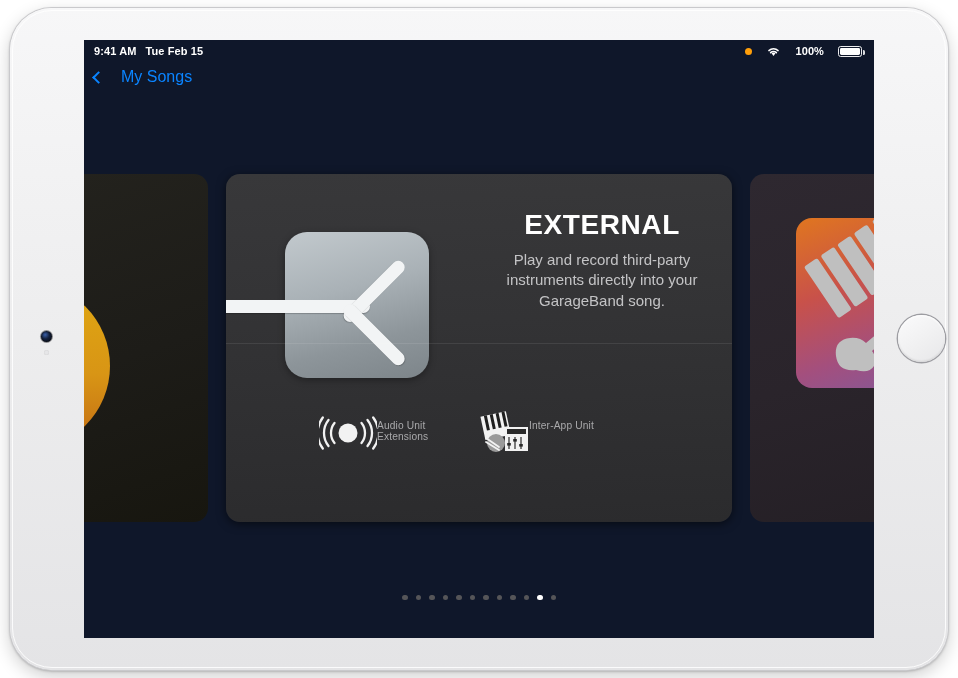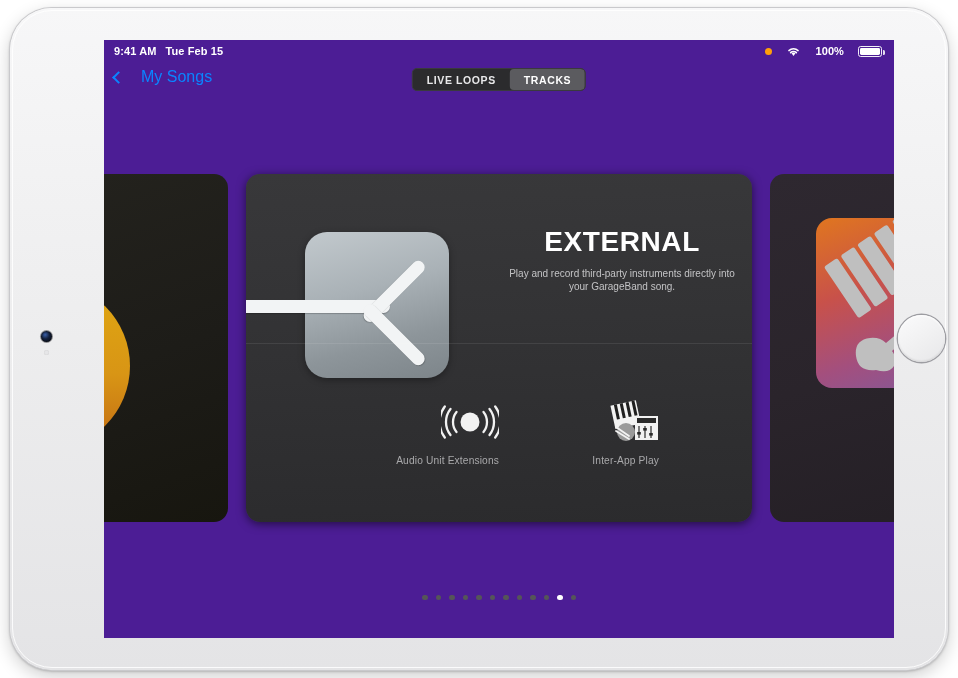--- a/index.html
+++ b/index.html
@@ -78,23 +78,22 @@
       inset 0 -1px 2px rgba(0,0,0,0.10);
   }
 
   
   .screen {
     position: absolute;
     left: 84px;
     top: 40px;
     width: 790px;
     height: 598px;
-    background: #4c1d95;
+    background: #0f172a;
     overflow: hidden;
-    margin-left: 20px;
   }
 
   
   .status-bar {
     position: absolute;
     left: 0; top: 0;
     width: 100%;
     height: 22px;
     display: flex;
     align-items: center;
@@ -300,41 +299,41 @@
     color: #ffffff;
     font-size: 28px;
     font-weight: bold;
     letter-spacing: 0.6px;
     line-height: 1.1;
     text-align: right;
   }
   .hero-sub {
     margin-top: 9px;
     color: #c3c3c5;
-    font-size: 10px;
+    font-size: 15px;
     line-height: 1.35;
     max-width: 232px;
   }
 
   .options {
     position: absolute;
     left: 0;
     top: 169px;
     width: 100%;
     height: 179px;
     display: flex;
     align-items: center;
     justify-content: center;
     gap: 0;
   }
   .option {
     width: 160px;
     display: flex;
-    flex-direction: column;
-    align-items: flex-end;
+    flex-direction: row;
+    align-items: flex-start;
     cursor: pointer;
   }
   .option-icon { height: 46px; display: flex; align-items: center; justify-content: center; }
   .option-label {
     margin-top: 10px;
     color: #a9a9ab;
     font-size: 10.2px;
     letter-spacing: 0.15px;
   }
 
@@ -405,24 +404,20 @@
         <span class="battery-icon">
           <span class="battery-fill"></span>
         </span>
       </div>
     </div>
 
     <div class="nav-bar">
       <div class="back-button">
         <span class="chevron-left"></span>
         <span>My Songs</span>
-      </div>
-      <div class="segmented">
-        <div class="seg">LIVE LOOPS</div>
-        <div class="seg selected">TRACKS</div>
       </div>
     </div>
 
     <div class="carousel">
 
       <div class="card card-left">
         <div class="drummer-circle"></div>
         <svg class="drummer-silhouette" width="168" height="168" viewBox="0 0 168 168">
           <g fill="#1c1a12">
             <ellipse cx="56" cy="46" rx="13" ry="15"></ellipse>
@@ -496,21 +491,21 @@
                     <path d="M36 26 V38"></path>
                     <path d="M42 26 V38"></path>
                 </g>
                 <g fill="#2a2a2a">
                   <rect x="28.2" y="32" width="3.6" height="2.6"></rect>
                   <rect x="34.2" y="28" width="3.6" height="2.6"></rect>
                   <rect x="40.2" y="33" width="3.6" height="2.6"></rect>
                 </g>
               </svg>
             </div>
-            <div class="option-label">Inter-App Play</div>
+            <div class="option-label">Inter-App Unit</div>
           </div>
 
         </div>
       </div>
 
       <div class="card card-right">
         <div class="instrument-tile">
           <svg width="160" height="170" viewBox="0 0 160 170">
             <g transform="rotate(-34 70 48)" fill="#bfbfbf">
               <rect x="18" y="14" width="16" height="62" rx="2.5"></rect>

